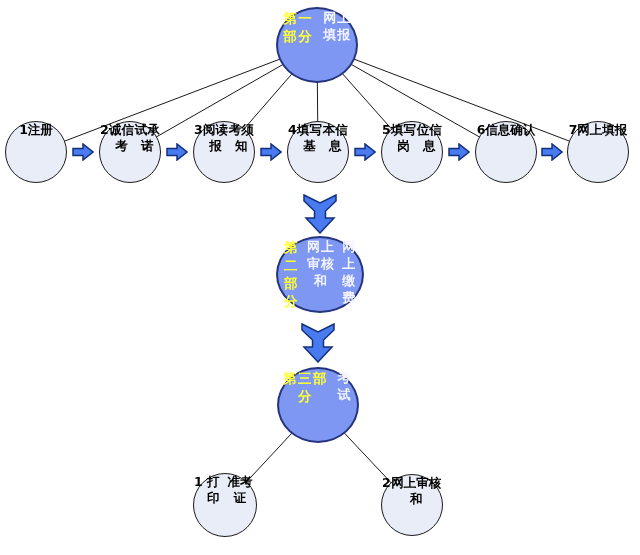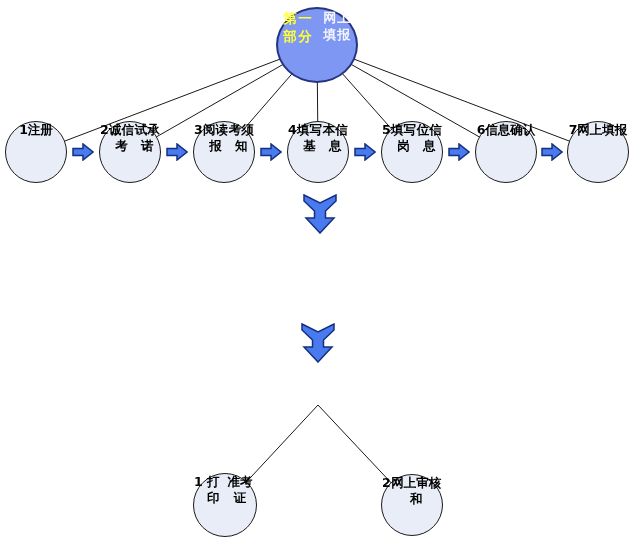--- a/index.html
+++ b/index.html
@@ -144,25 +144,34 @@
     <path class="arrow-shape" d="M1,5.5 L11,5.5 L11,1 L21,9 L11,17 L11,12.5 L1,12.5 Z"></path>
   </svg>
   <svg class="icon-arrow" style="left:541px; top:143px;" width="22" height="18" viewBox="0 0 22 18">
     <path class="arrow-shape" d="M1,5.5 L11,5.5 L11,1 L21,9 L11,17 L11,12.5 L1,12.5 Z"></path>
   </svg>
 
   <svg class="icon-arrow" style="left:302px; top:194px;" width="36" height="40" viewBox="0 0 36 40">
     <path class="arrow-shape" d="M2,1 L18,9 L34,1 L34,7 L23.5,17 L23.5,24 L32,24 L18,39 L4,24 L12.5,24 L12.5,17 L2,7 Z"></path>
   </svg>
 
+  <div class="circle circle-big" style="left:276px; top:236px; width:88px; height:77px;">
+    <span class="part-title">第二部分</span>
+    <span class="part-line">网上审核和</span>
+    <span class="part-line">网上缴费</span>
+  </div>
 
   <svg class="icon-arrow" style="left:300px; top:323px;" width="36" height="40" viewBox="0 0 36 40">
     <path class="arrow-shape" d="M2,1 L18,9 L34,1 L34,7 L23.5,17 L23.5,24 L32,24 L18,39 L4,24 L12.5,24 L12.5,17 L2,7 Z"></path>
   </svg>
 
+  <div class="circle circle-big" style="left:277px; top:367px; width:82px; height:76px;">
+    <span class="part-title">第三部分</span>
+    <span class="part-line">考试</span>
+  </div>
 
   <div class="circle circle-small" style="left:193px; top:473px; width:64px; height:64px;">
     <span class="step-num">1</span>
     <span class="step-line">打印</span>
     <span class="step-line">准考证</span>
   </div>
   <div class="circle circle-small" style="left:381px; top:474px; width:62px; height:62px;">
     <span class="step-num">2</span>
     <span class="step-line">网上审核和</span>
   </div>

